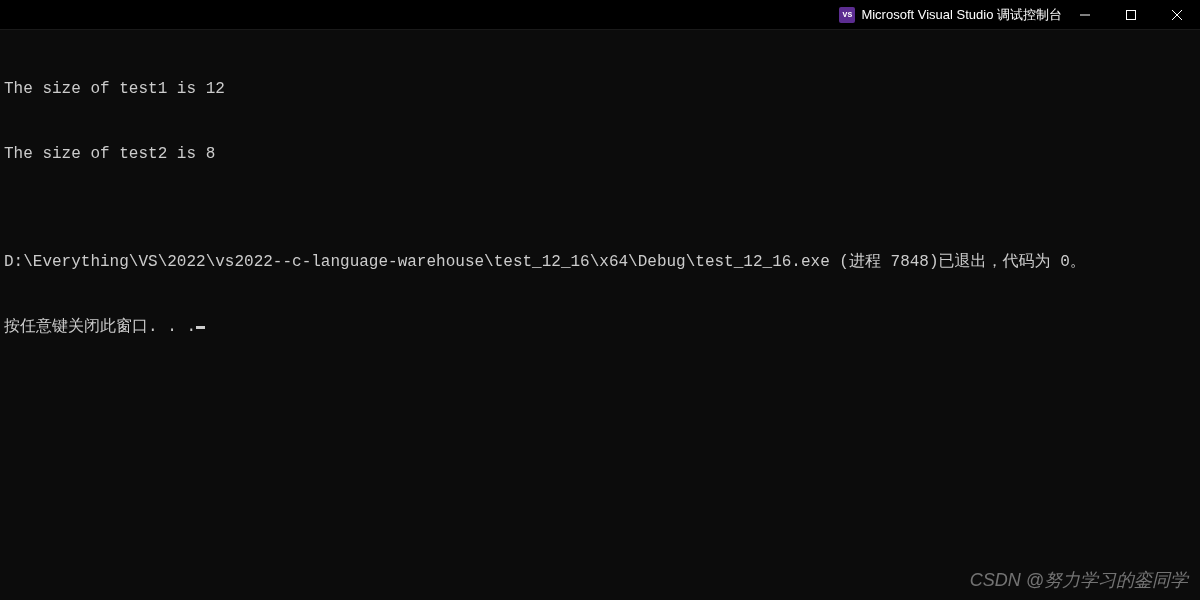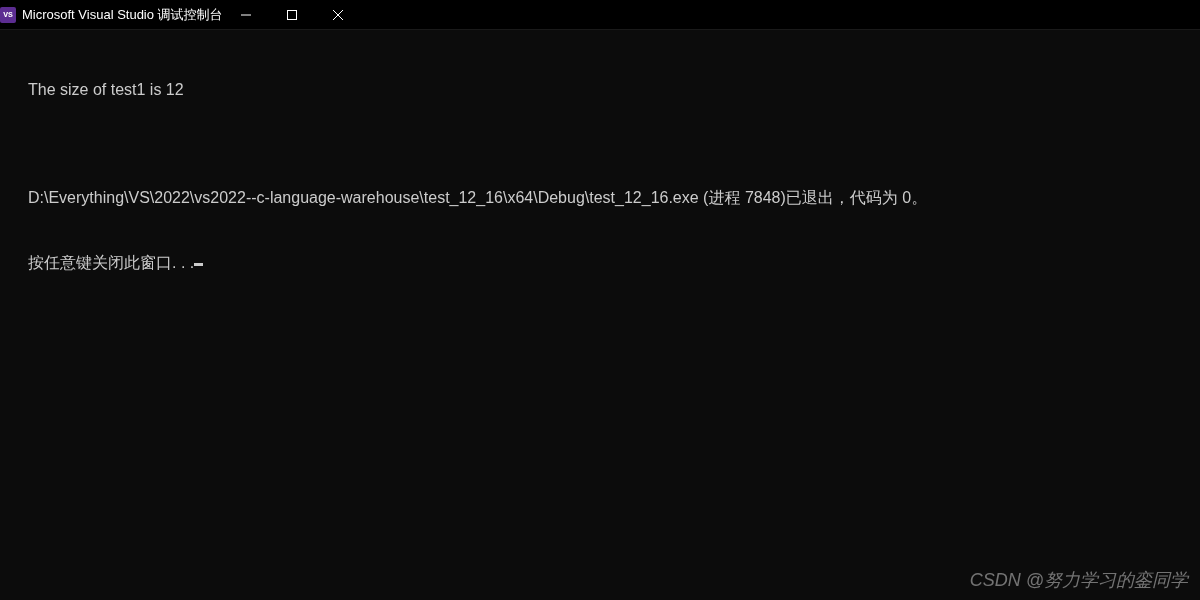--- a/index.html
+++ b/index.html
@@ -13,21 +13,21 @@
       background: #0c0c0c;
       font-family: "Consolas", "Courier New", monospace;
       overflow: hidden;
       position: relative;
     }
     .title-bar {
       height: 30px;
       background: #000000;
       display: flex;
       align-items: center;
-      justify-content: flex-start;
+      justify-content: flex-end;
       padding: 0 0 0 0;
       border-bottom: 1px solid #1a1a1a;
     }
     .title-left {
       display: flex;
       align-items: center;
       gap: 6px;
     }
     .app-icon {
       width: 16px;
@@ -63,22 +63,21 @@
       stroke: #ffffff;
       fill: none;
       stroke-width: 1;
     }
     .console-area {
       padding: 6px 4px;
       color: #cccccc;
       font-size: 16px;
       line-height: 1.35;
       white-space: pre-wrap;
-      font-family: Liberation Sans, sans-serif;
-      margin-left: 24px;
+      font-family: Liberation Mono, monospace;
     }
     .console-line {
       display: block;
     }
     .cursor {
       display: inline-block;
       width: 9px;
       height: 3px;
       background: #cccccc;
       vertical-align: baseline;
@@ -124,18 +123,19 @@
       <svg width="10" height="10" viewBox="0 0 10 10">
         <line x1="0" y1="0" x2="10" y2="10"></line>
         <line x1="10" y1="0" x2="0" y2="10"></line>
       </svg>
     </div>
   </div>
 </div>
 
 <div class="console-area">
   <span class="console-line">The size of test1 is 12</span>
+  <span class="console-line">The size of test2 is 8</span>
   <span class="console-line"></span>
   <span class="console-line">D:\Everything\VS\2022\vs2022--c-language-warehouse\test_12_16\x64\Debug\test_12_16.exe (进程 7848)已退出，代码为 0。</span>
   <span class="console-line"><span>按任意键关闭此窗口. . .</span><span class="cursor"></span></span>
 </div>
 
 <div class="watermark">CSDN @努力学习的銮同学</div>
 
 </body></html>

